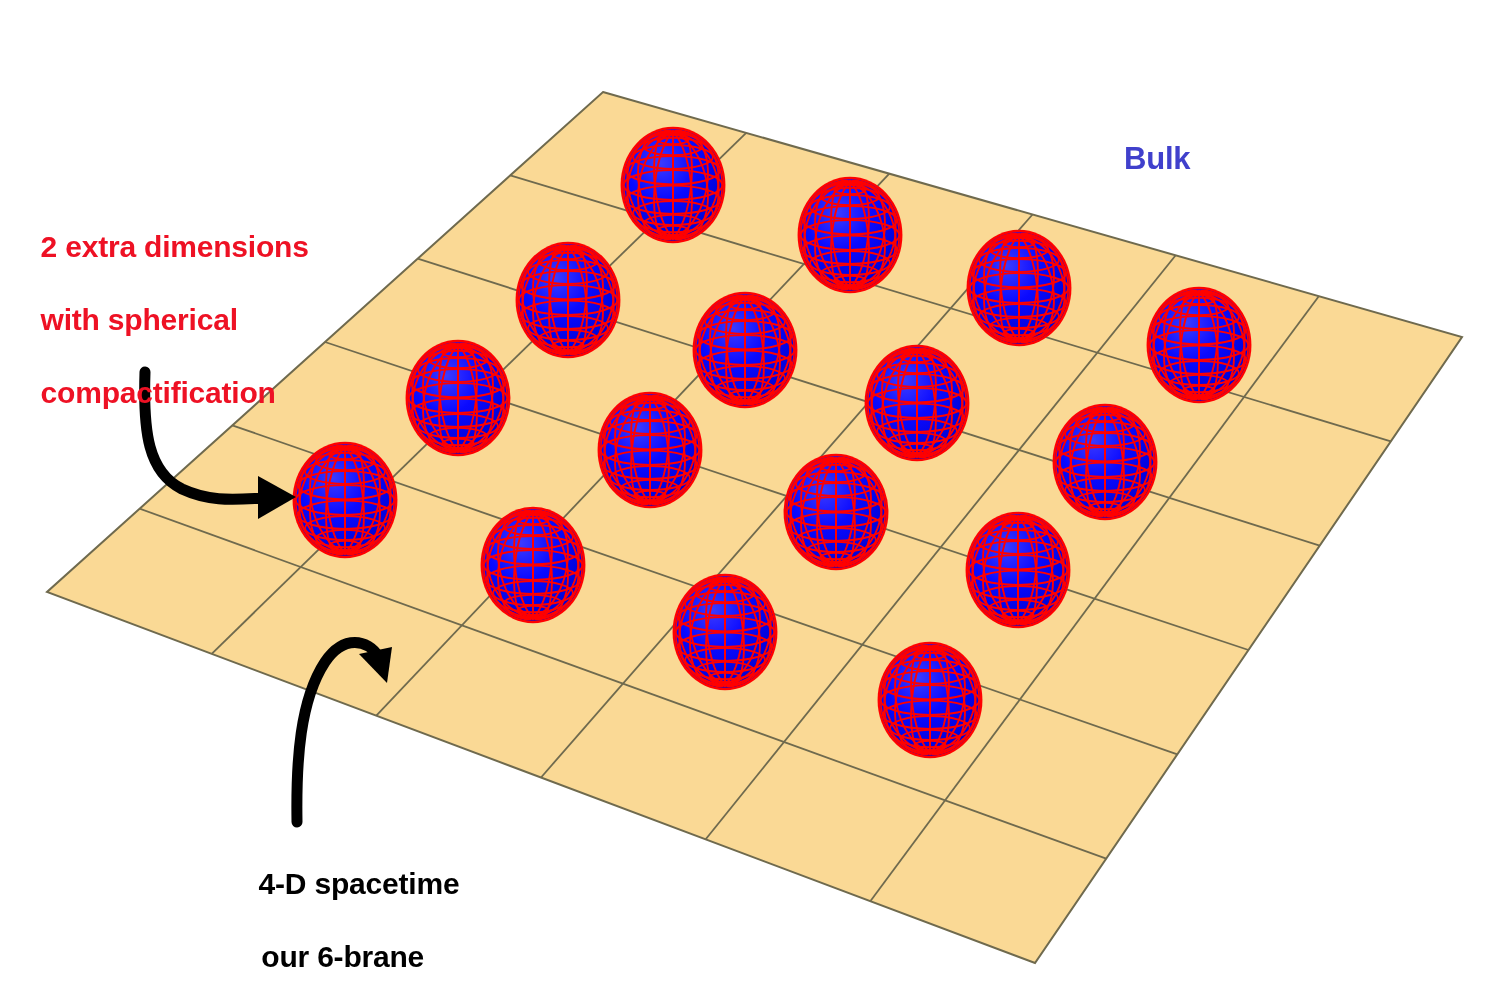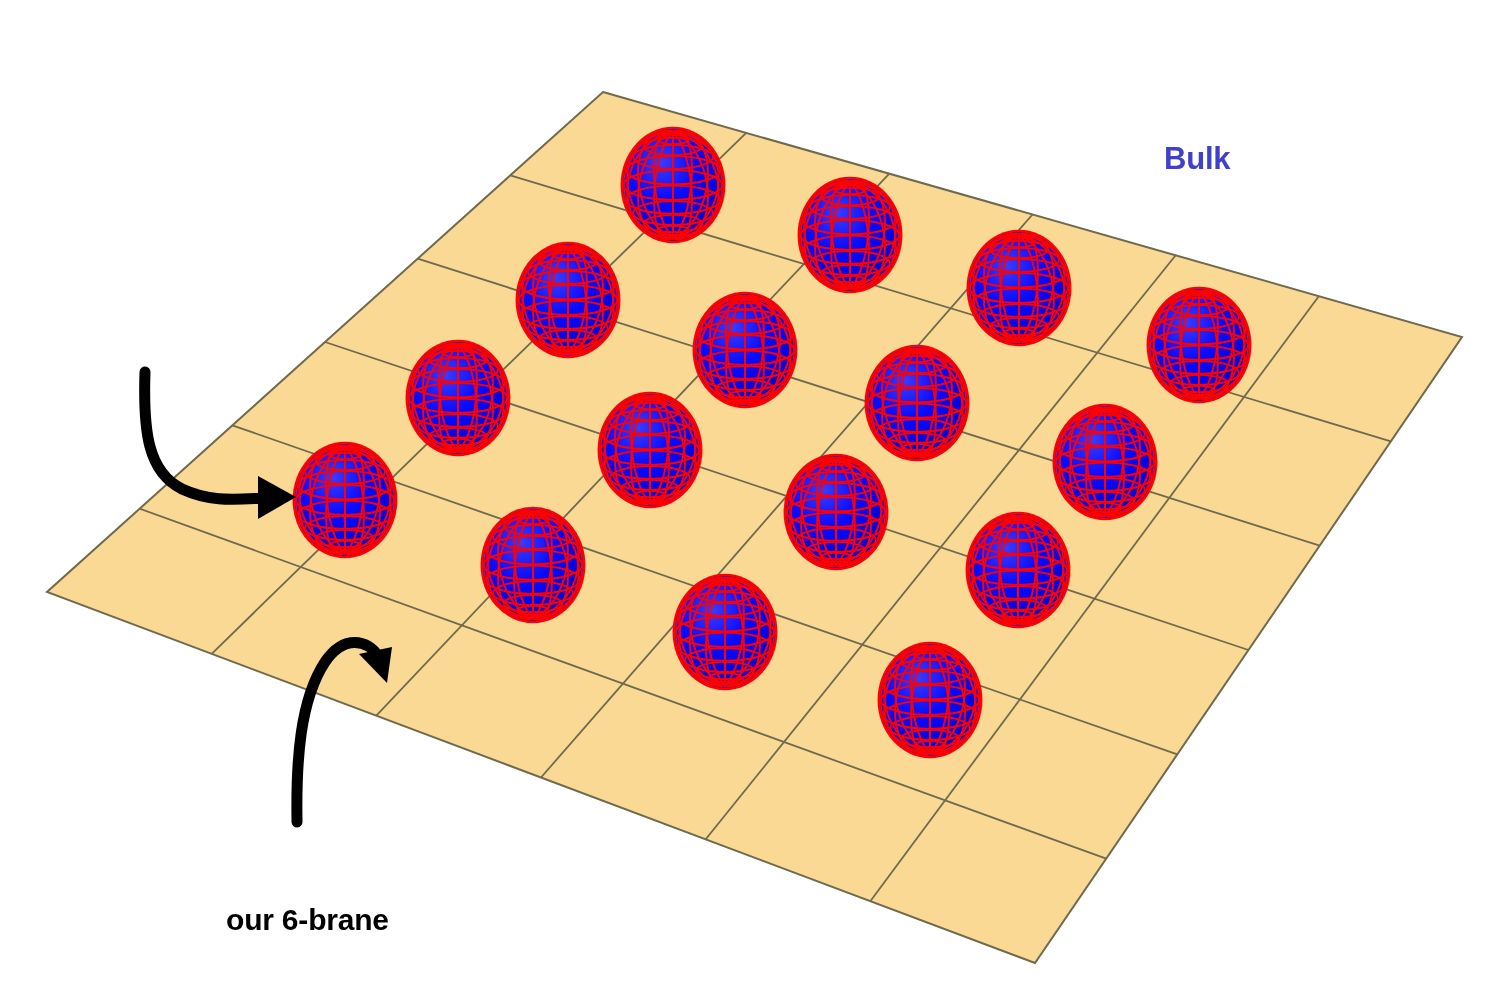--- a/index.html
+++ b/index.html
@@ -632,20 +632,26 @@
       </g>
 
     <g id="arrows-layer">
       <path id="arrow-1-path" d="M145,372 C143,432 148,472 182,489 C212,503 238,499 268,498" fill="none" stroke="#000000" stroke-width="11" stroke-linecap="round"></path>
       <polygon id="arrow-1-head" points="296,497 258,476 258,519" fill="#000000"></polygon>
       <path id="arrow-2-path" d="M297,822 C296,760 300,700 325,662 C344,634 368,640 378,656" fill="none" stroke="#000000" stroke-width="11" stroke-linecap="round"></path>
       <polygon id="arrow-2-head" points="387,683 359,654 392,647" fill="#000000"></polygon>
     </g>
   </svg>
 
-
-  <div class="label" id="label-bulk" style="color: rgb(64, 64, 204); margin-left: 40px;">Bulk</div>
+  <div class="label" id="label-extra-dimensions" style="color: rgb(238, 17, 36);">
+    <span>2 extra dimensions</span><br>
+    <span>with spherical</span><br>
+    <span>compactification</span>
+  </div>
+
+  <div class="label" id="label-bulk" style="color: rgb(64, 64, 204);">Bulk</div>
 
   <div class="label" id="label-brane" style="color: rgb(0, 0, 0);">
+    <span>4-D spacetime</span>
     <span class="line2">our 6-brane</span>
   </div>
 
 </div>
 
 </body></html>

